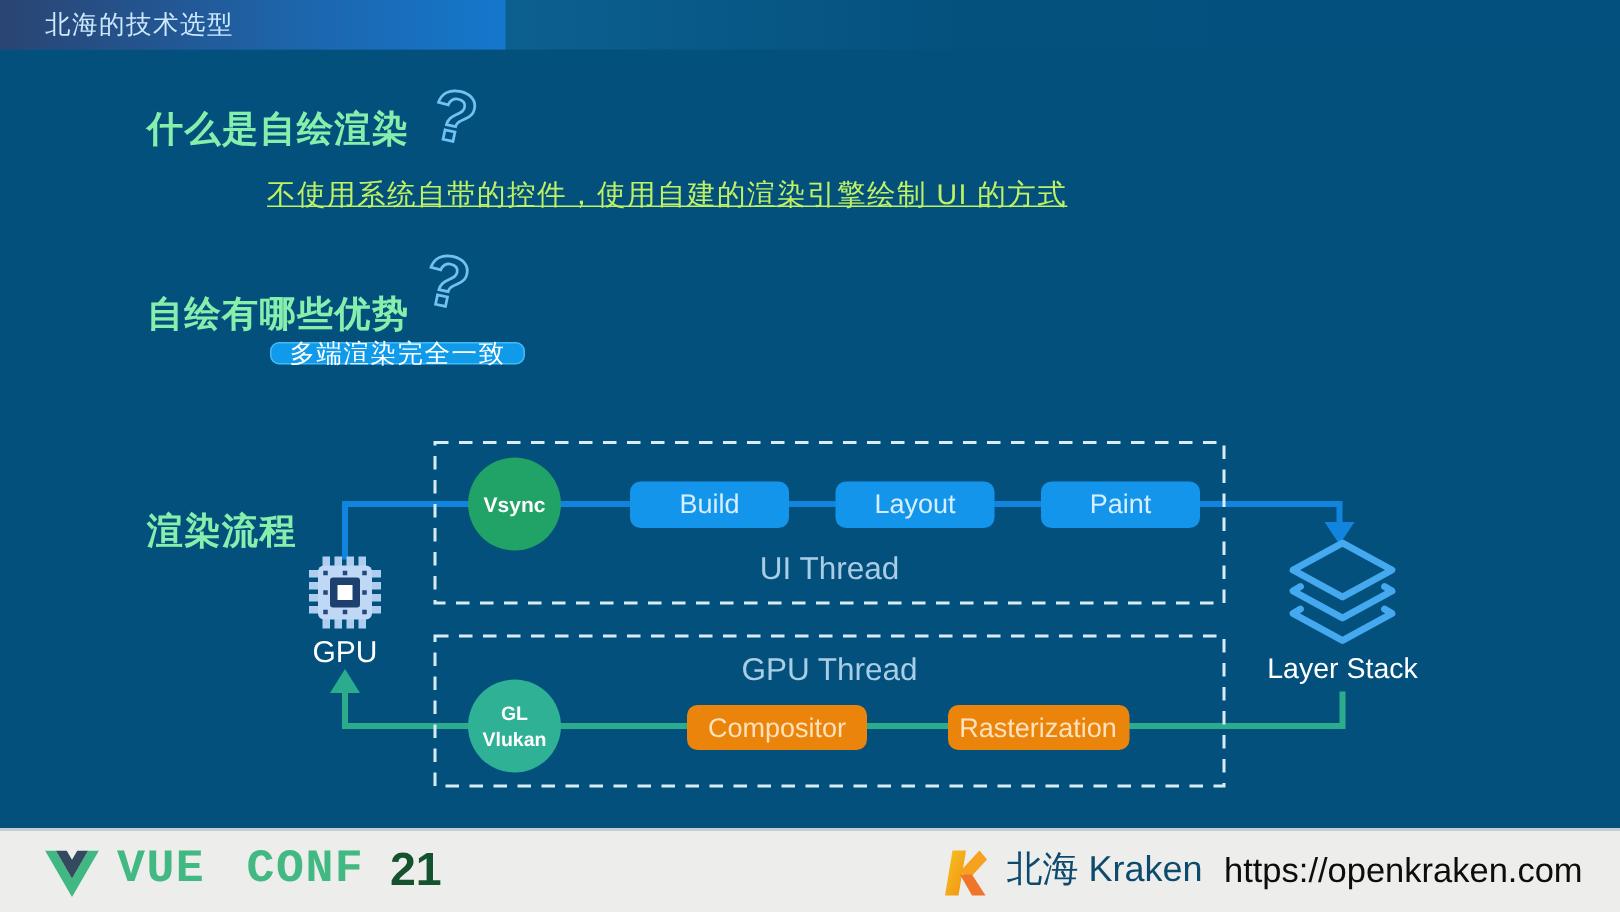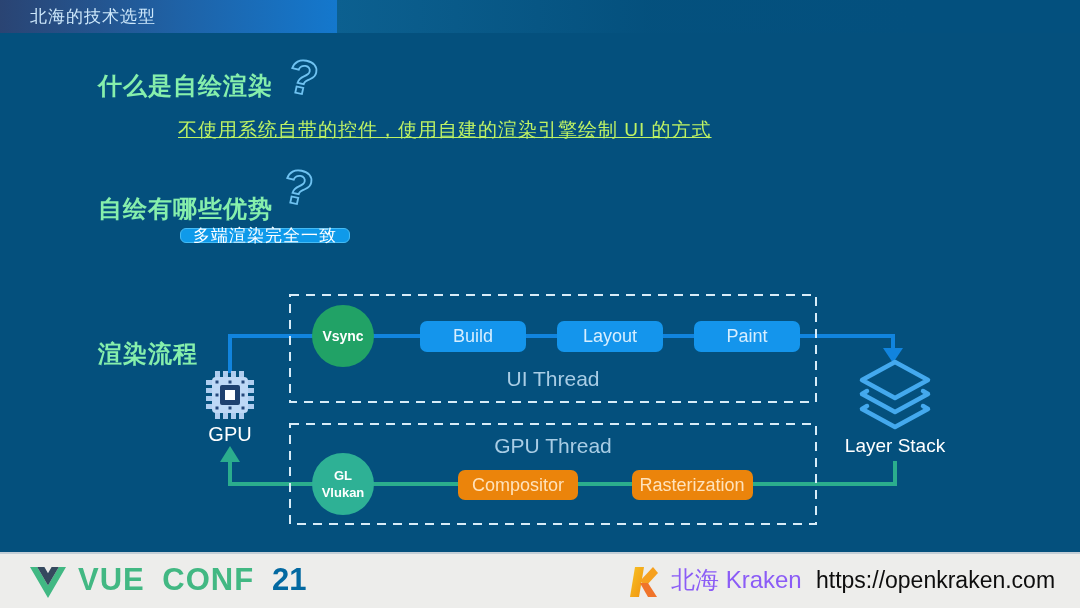--- a/index.html
+++ b/index.html
@@ -48,30 +48,30 @@
   .diagram text { font-family:"Liberation Sans","DejaVu Sans",sans-serif; }
   
   .footer {
     position:absolute; left:0; top:552px; width:1080px; height:56px;
     background:#EDEDEB; border-top:2px solid #c3ced6;
   }
   .vue-logo { position:absolute; left:30px; top:13px; }
   .conf-text {
     position:absolute; left:78px; top:0; line-height:52px;
     font-size:31px; font-weight:800; color:#42B883;
-    letter-spacing:1px; word-spacing:8px;
+    letter-spacing:1px; word-spacing:8px;font-family:Liberation Mono, monospace;
   }
   .conf-year {
     position:absolute; left:260px; top:0; line-height:52px;
-    font-size:31px; font-weight:700; color:#0369a1;margin-left:12px;
+    font-size:31px; font-weight:700; color:#14532d;
   }
   .kraken-logo { position:absolute; left:627px; top:11px; }
   .brand-name {
     position:absolute; left:671px; top:0; line-height:52px;
-    font-size:24px; color:#8b5cf6;
+    font-size:24px; color:#0c4a6e;
   }
   .footer-link {
     position:absolute; left:816px; top:0; line-height:52px;
     font-size:23px; color:#0d0d0d; 
     text-decoration-thickness:2px; text-underline-offset:5px; cursor:pointer;
   }
 </style>
 </head>
 <body>
 

